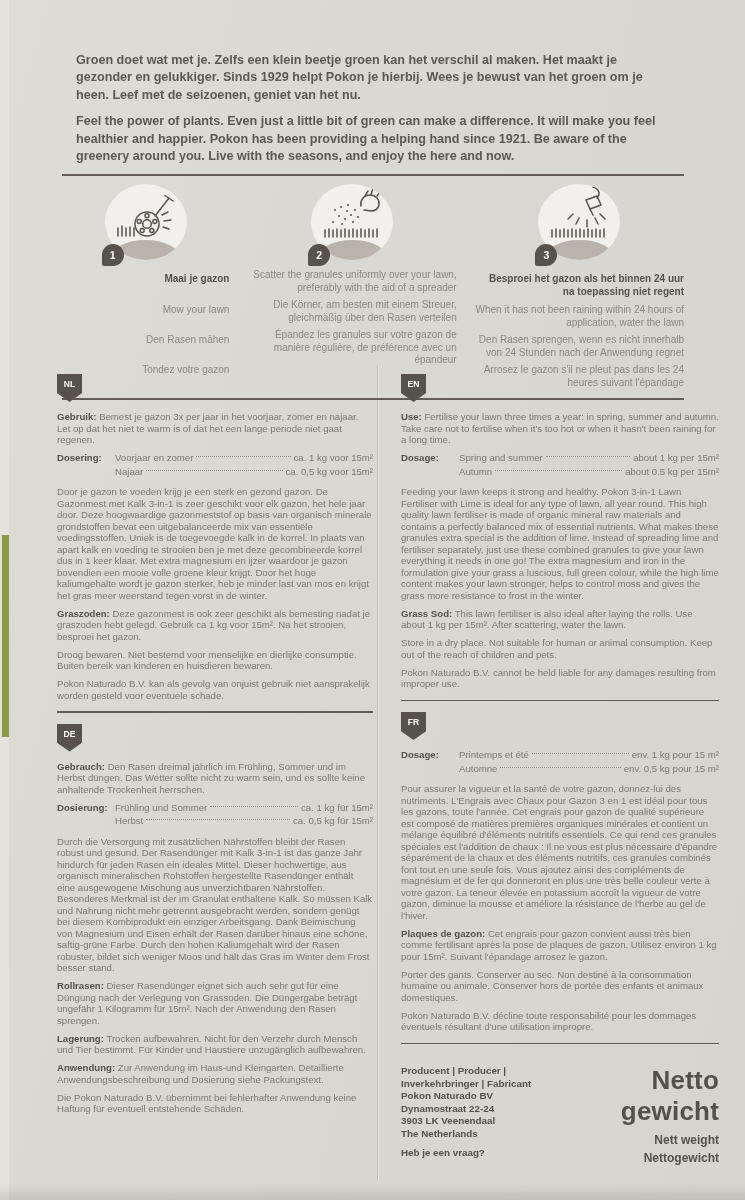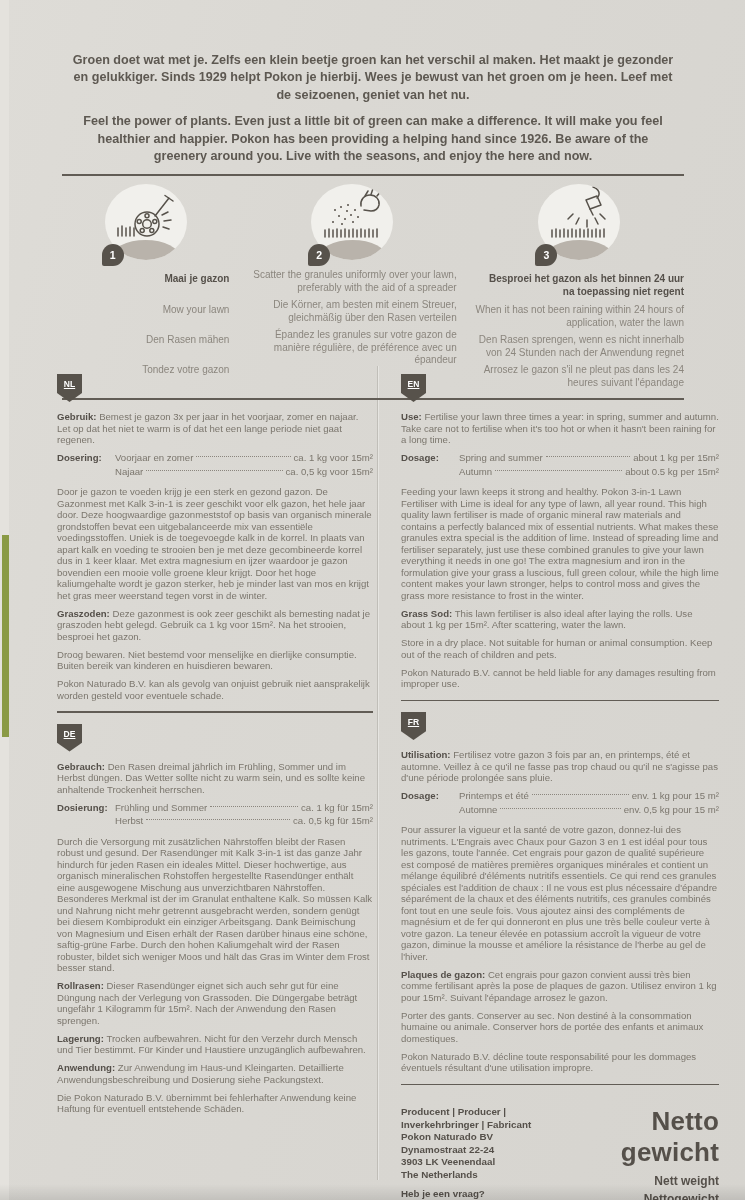--- a/index.html
+++ b/index.html
@@ -12,21 +12,21 @@
   .package{
     position:absolute;inset:0;
     background:linear-gradient(105deg,#dedcd7 0%,#dad8d3 35%,#d6d4cf 100%);
   }
   .edge-strip{position:absolute;left:0;top:0;width:9px;height:100%;background:#e4e2dd;}
   .green-band{position:absolute;left:2px;top:535px;width:7px;height:202px;background:#8a9a45;}
   .bottom-shade{position:absolute;left:0;bottom:0;width:100%;height:16px;background:linear-gradient(rgba(0,0,0,0),rgba(0,0,0,0.10));}
   .fold-line{position:absolute;left:377px;top:366px;bottom:20px;width:1px;background:rgba(120,115,106,0.25);box-shadow:1px 0 0 rgba(255,255,255,0.35);}
 
   .top-area{position:absolute;top:52px;left:62px;width:622px;}
-  .intro p{margin:0 8px 9px;text-align:center;font-size:12.6px;line-height:1.38;font-weight:bold;color:#5d5851;}
+  .intro p{margin:0 14px 9px;text-align:left;font-size:12.6px;line-height:1.38;font-weight:bold;color:#5d5851;}
   .rule{height:2px;background:#615c55;border:0;margin:8px 0 0;}
 
   .steps{display:grid;grid-template-columns:1fr 1.25fr 1.25fr;column-gap:18px;padding:8px 0 0;}
   .step{display:flex;flex-direction:column;align-items:center;}
   .icon-wrap{position:relative;width:82px;height:76px;margin-bottom:9px;}
   .blob{position:absolute;inset:0;background:#f1f0ec;border-radius:50%;overflow:hidden;}
   .ground{position:absolute;left:8%;right:8%;bottom:-16px;height:36px;background:#b9b3ab;border-radius:50%;}
   .blob svg{position:absolute;inset:0;}
   .num{
     position:absolute;left:-3px;bottom:-6px;width:22px;height:22px;background:#57524b;
@@ -42,21 +42,20 @@
   .col{font-size:9.6px;line-height:1.2;color:#7b766d;}
   .col-l{width:316px;}
   .col-r{width:318px;}
   .col p{margin:0 0 6.5px;}
   .b{font-weight:bold;color:#55504a;}
   .lang-badge{
     width:25px;height:28px;background:#57524b;color:#fff;font-size:8.5px;font-weight:bold;
     text-align:center;padding-top:5px;box-sizing:border-box;
     clip-path:polygon(0 0,100% 0,100% 68%,50% 100%,0 68%);
     margin:2px 0 9px;
-    text-decoration:underline;
   }
   .dose{display:flex;margin:0 0 7px;}
   .dose-label{font-weight:bold;color:#55504a;width:58px;flex-shrink:0;}
   .dose-rows{flex:1;}
   .dose-row{display:flex;align-items:center;margin-bottom:2px;}
   .dose-name{white-space:nowrap;}
   .leader{flex:1;border-bottom:1.4px dotted #8b867e;margin:0 3px 2px;min-width:14px;}
   .dose-val{white-space:nowrap;}
   .sec-rule{height:1.6px;background:#615c55;border:0;margin:10px 0 11px;}
 
@@ -72,21 +71,21 @@
 <body>
 
 <div class="package"></div>
 <div class="edge-strip"></div>
 <div class="green-band"></div>
 <div class="fold-line"></div>
 
 <div class="top-area">
   <div class="intro">
     <p>Groen doet wat met je. Zelfs een klein beetje groen kan het verschil al maken. Het maakt je gezonder en gelukkiger. Sinds 1929 helpt Pokon je hierbij. Wees je bewust van het groen om je heen. Leef met de seizoenen, geniet van het nu.</p>
-    <p>Feel the power of plants. Even just a little bit of green can make a difference. It will make you feel healthier and happier. Pokon has been providing a helping hand since 1926. Be aware of the greenery around you. Live with the seasons, and enjoy the here and now.</p>
+    <p>Feel the power of plants. Even just a little bit of green can make a difference. It will make you feel healthier and happier. Pokon has been providing a helping hand since 1921. Be aware of the greenery around you. Live with the seasons, and enjoy the here and now.</p>
   </div>
   <div class="rule"></div>
 
   <div class="steps">
 
     <div class="step">
       <div class="icon-wrap">
         <div class="blob">
           <div class="ground"></div>
           <svg viewBox="0 0 82 76">
@@ -240,21 +239,20 @@
       </div>
     </div>
     <p>Feeding your lawn keeps it strong and healthy. Pokon 3-in-1 Lawn Fertiliser with Lime is ideal for any type of lawn, all year round. This high quality lawn fertiliser is made of organic mineral raw materials and contains a perfectly balanced mix of essential nutrients. What makes these granules extra special is the addition of lime. Instead of spreading lime and fertiliser separately, just use these combined granules to give your lawn everything it needs in one go! The extra magnesium and iron in the formulation give your grass a luscious, full green colour, while the high lime content makes your lawn stronger, helps to control moss and gives the grass more resistance to frost in the winter.</p>
     <p><span class="b">Grass Sod:</span> <span>This lawn fertiliser is also ideal after laying the rolls. Use about 1 kg per 15m². After scattering, water the lawn.</span></p>
     <p>Store in a dry place. Not suitable for human or animal consumption. Keep out of the reach of children and pets.</p>
     <p>Pokon Naturado B.V. cannot be held liable for any damages resulting from improper use.</p>
 
     <div class="sec-rule"></div>
 
     <div class="lang-badge">FR</div>
-    <p><span class="b">Utilisation:</span> <span>Fertilisez votre gazon 3 fois par an, en printemps, été et automne. Veillez à ce qu'il ne fasse pas trop chaud ou qu'il ne s'agisse pas d'une période prolongée sans pluie.</span></p>
     <div class="dose">
       <div class="dose-label">Dosage:</div>
       <div class="dose-rows">
         <div class="dose-row">
             <span class="dose-name">Printemps et été</span>
             <span class="leader"></span>
             <span class="dose-val">env. 1 kg pour 15 m²</span>
           </div>
         <div class="dose-row">
             <span class="dose-name">Automne</span>

